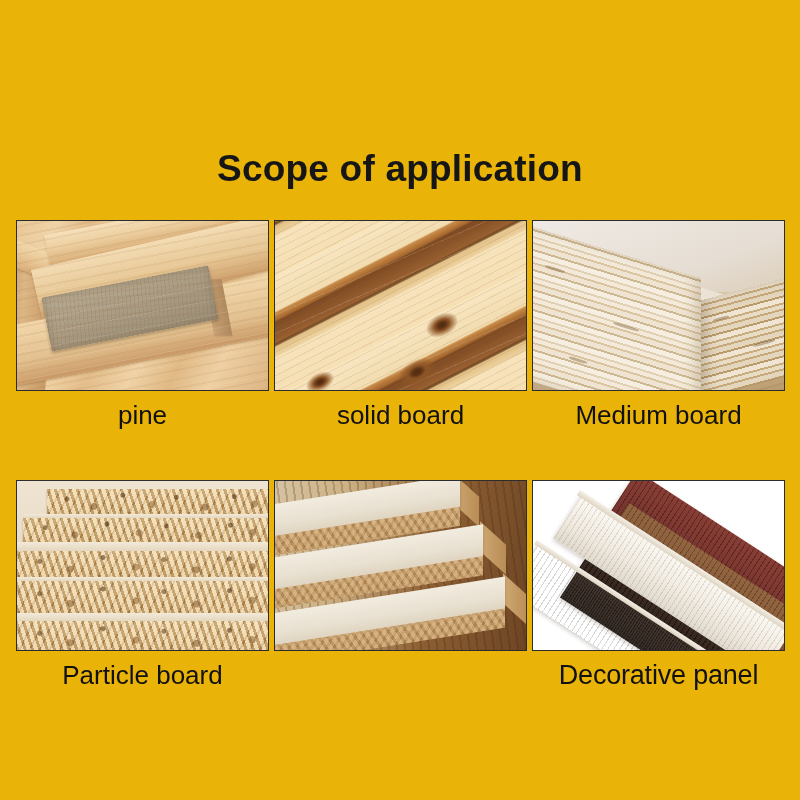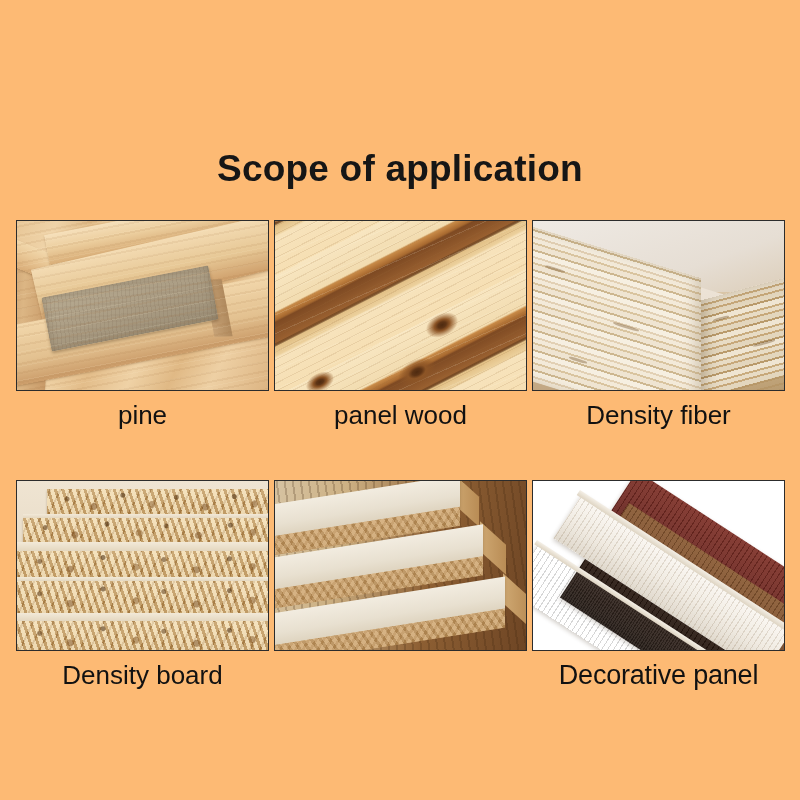--- a/index.html
+++ b/index.html
@@ -12,21 +12,21 @@
     height: 800px;
     font-family: "Liberation Sans", sans-serif;
     overflow: hidden;
     position: relative;
   }
 
   #page {
     position: relative;
     width: 800px;
     height: 800px;
-    background: #fdba74;
+    background: #eab308;
   }
 
   
   .title {
     position: absolute;
     left: 0;
     top: 146px;
     width: 800px;
     text-align: center;
     font-size: 37px;
@@ -329,61 +329,61 @@
 
       <div class="cell">
         <div class="thumb">
           <div class="sw-bg"></div>
           <div class="sw-shadow"></div>
           <div class="sw-grain"></div>
           <div class="sw-knot sw-k1"></div>
           <div class="sw-knot sw-k2"></div>
           <div class="sw-knot sw-k3"></div>
         </div>
-        <div class="caption">panel wood</div>
+        <div class="caption">solid board</div>
       </div>
 
       <div class="cell">
         <div class="thumb">
           <div class="db-bg"></div>
           <div class="db-floor"></div>
           <div class="db-shadow"></div>
           <div class="db-topface"></div>
           <div class="db-right">
             <div class="db-flake" style="left:12px;top:22px;width:16px;height:3px;"></div>
             <div class="db-flake" style="left:52px;top:58px;width:22px;height:3px;"></div>
 
           </div>
           <div class="db-underside"></div>
           <div class="db-left">
             <div class="db-flake" style="left:22px;top:34px;width:20px;height:3px;"></div>
             <div class="db-flake" style="left:90px;top:70px;width:26px;height:3px;"></div>
             <div class="db-flake" style="left:46px;top:118px;width:18px;height:3px;"></div>
           </div>
         </div>
-        <div class="caption">Density fiber</div>
+        <div class="caption">Medium board</div>
       </div>
     </div>
 
     <div class="row row2">
 
       <div class="cell">
         <div class="thumb">
           <div class="pb-bg"></div>
           <div class="pb-slab" style="top:8px;height:25px;left:30px;width:223px;"></div>
           <div class="pb-slab" style="top:37px;height:24px;left:6px;width:247px;"></div>
           <div class="pb-slab" style="top:70px;height:26px;left:0;width:253px;"></div>
           <div class="pb-slab" style="top:100px;height:32px;left:0;width:253px;"></div>
           <div class="pb-slab" style="top:140px;height:31px;left:0;width:253px;"></div>
           <div class="pb-gap" style="top:33px;height:4px;left:6px;width:247px;"></div>
           <div class="pb-gap" style="top:61px;height:9px;left:0;width:253px;"></div>
           <div class="pb-gap" style="top:96px;height:4px;left:0;width:253px;"></div>
           <div class="pb-gap" style="top:132px;height:8px;left:0;width:253px;"></div>
         </div>
-        <div class="caption cap-part">Density board</div>
+        <div class="caption cap-part">Particle board</div>
       </div>
 
       <div class="cell">
         <div class="thumb">
           <div class="mdf-bg"></div>
           <div class="mdf-bg-grain"></div>
 
           <div class="mdf-side" style="left:178px;top:4px;"></div>
           <div class="mdf-panel" style="left:-20px;top:10px;width:205px;"></div>
           <div class="mdf-edge" style="left:-20px;top:42px;width:205px;"></div>

